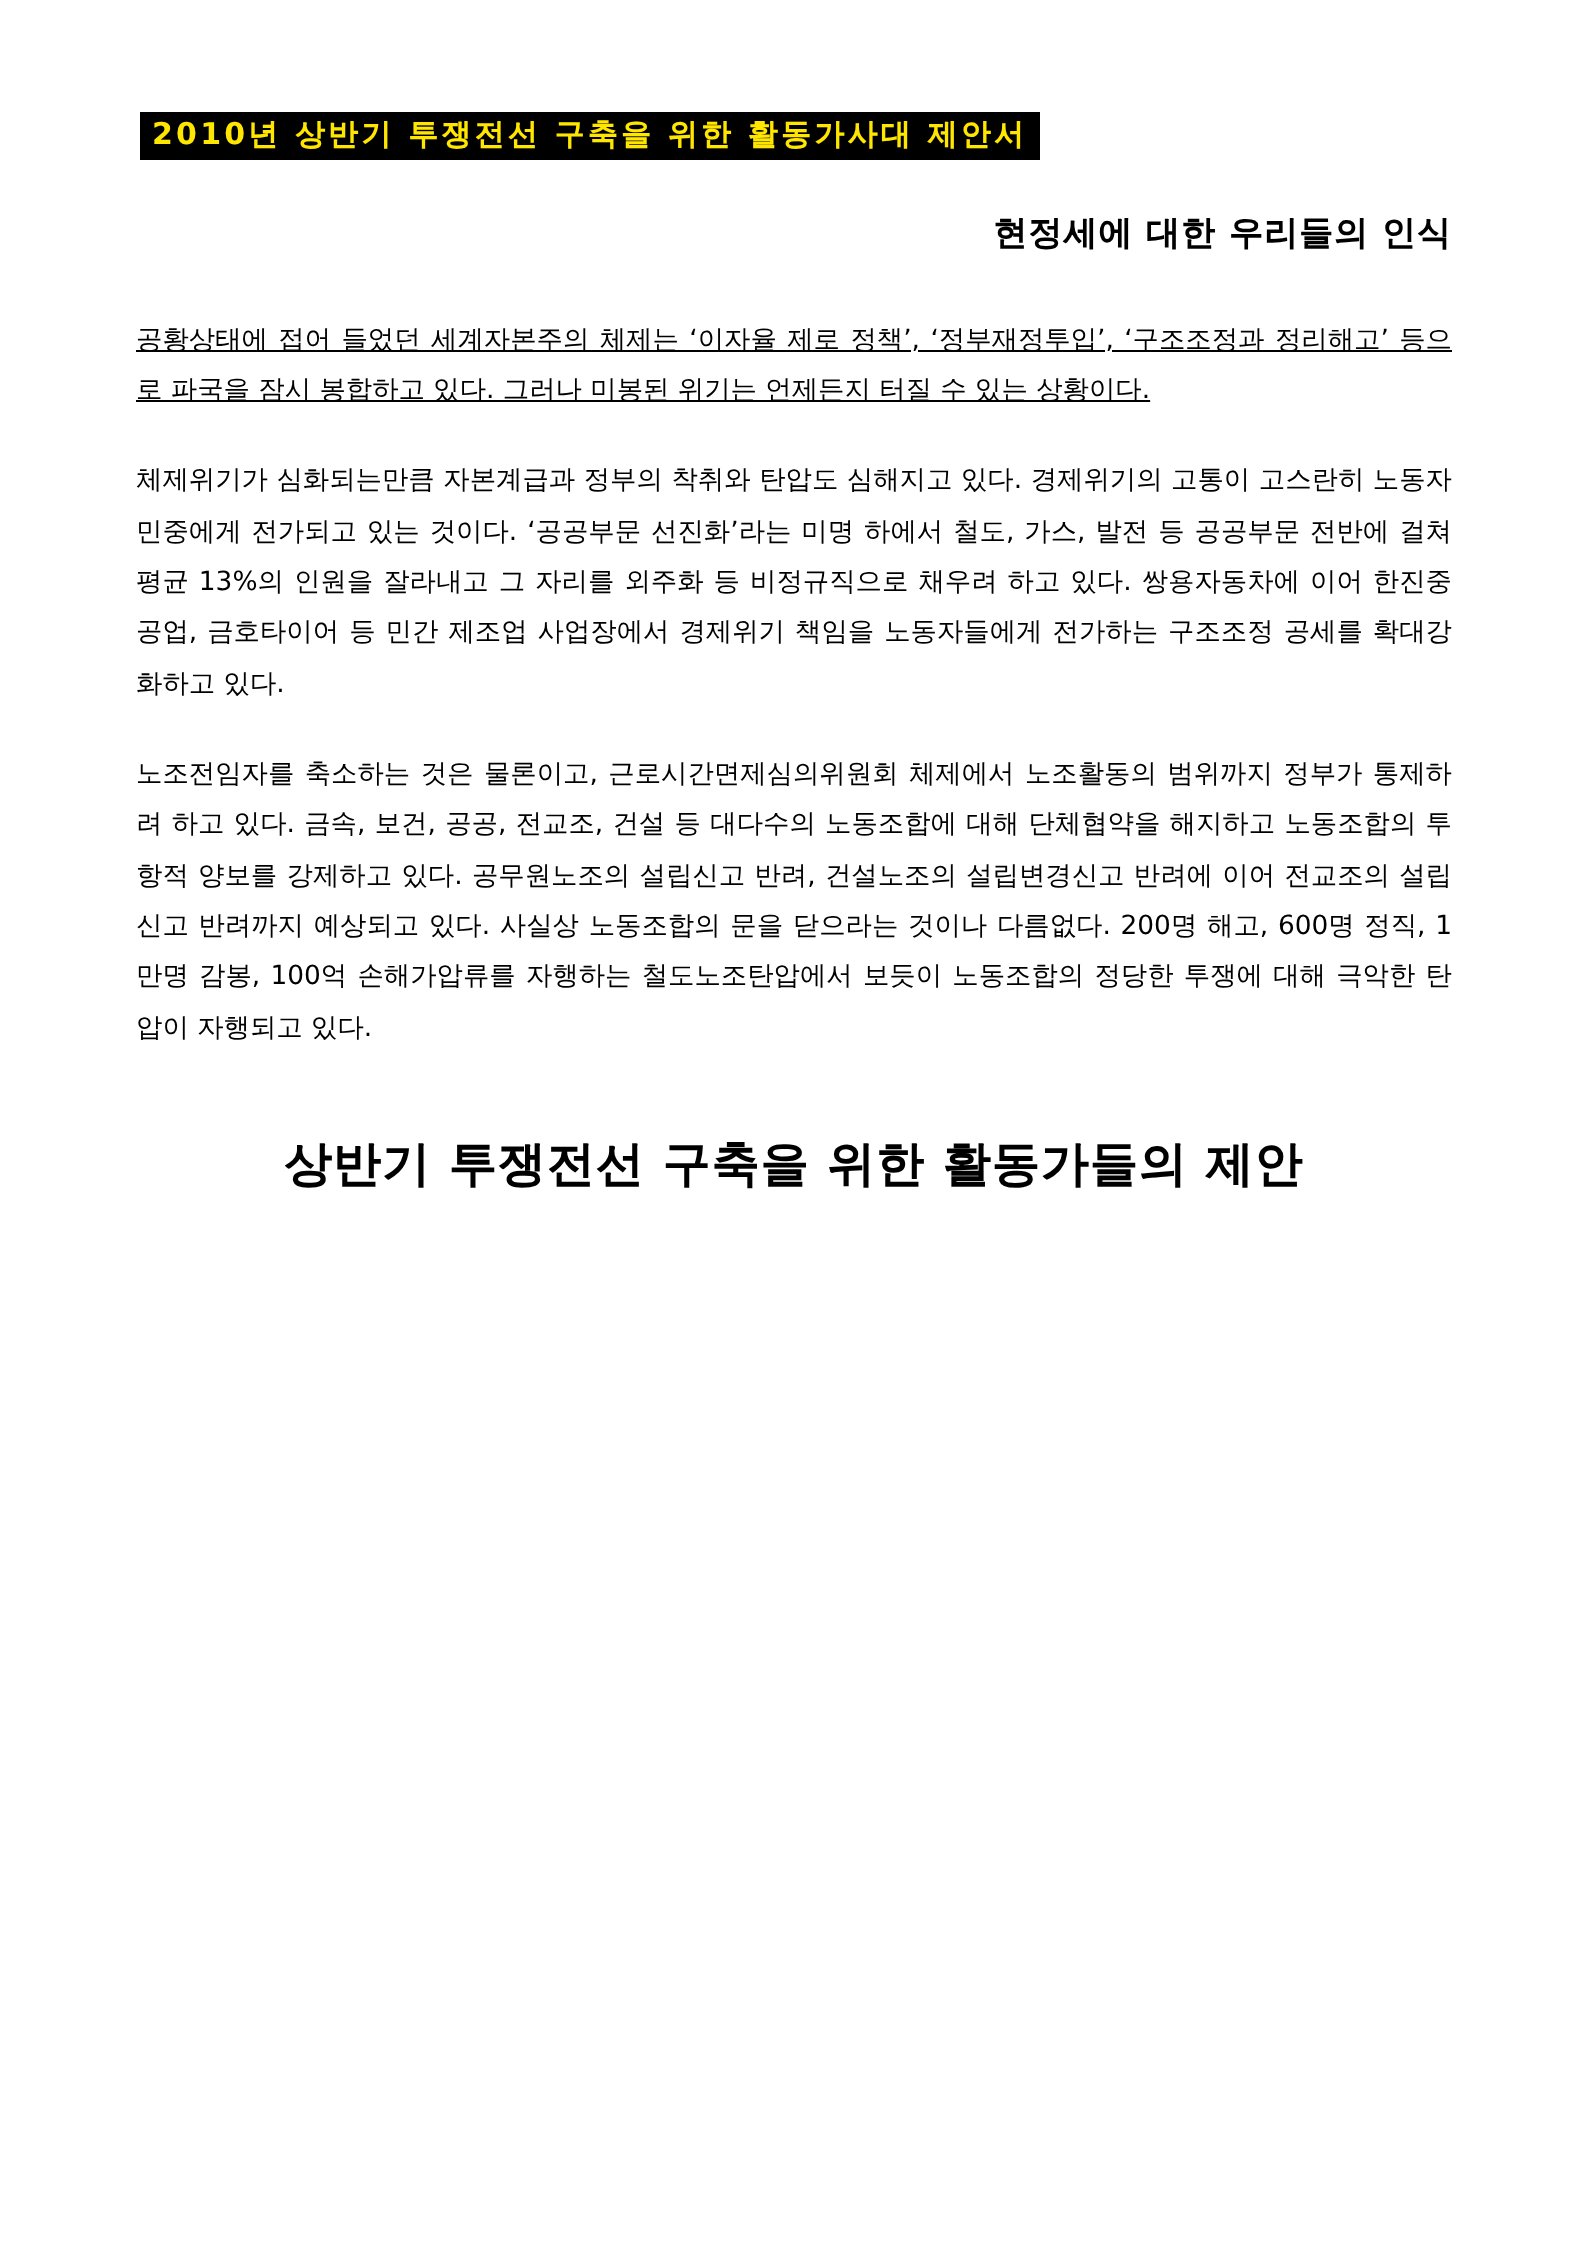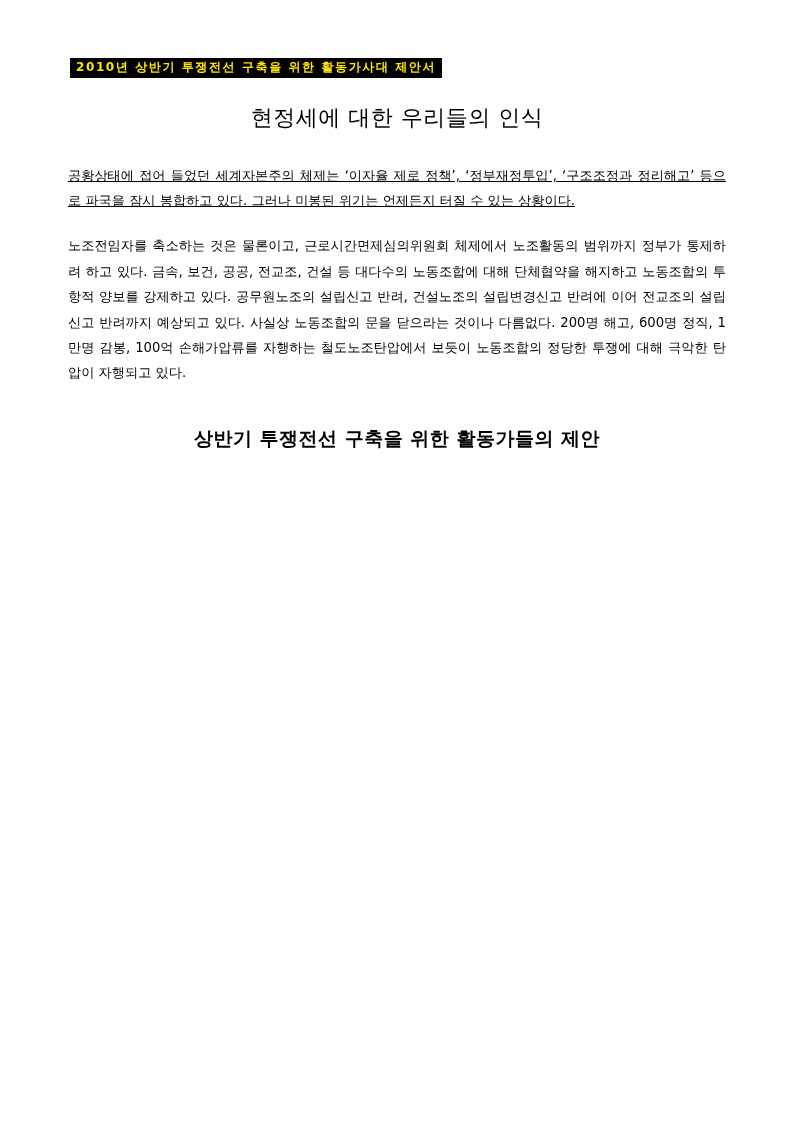--- a/index.html
+++ b/index.html
@@ -18,38 +18,38 @@
   .page {
     box-sizing: border-box;
     width: 794px;
     min-height: 1123px;
     padding: 56px 68px 40px 68px;
   }
   .ribbon {
     display: inline-block;
     background: #000000;
     color: #ffe600;
-    font-size: 12px;
+    font-size: 15px;
     font-weight: bold;
     letter-spacing: 1.6px;
     padding: 3px 6px 4px 6px;
     line-height: 1.1;
     white-space: nowrap;
     margin: 0 0 2px 2px;
   }
   h1.doc-title {
-    font-size: 22px;
-    font-weight: normal;
-    text-align: center;
+    font-size: 17px;
+    font-weight: bold;
+    text-align: right;
     margin: 24px 0 0 0;
     letter-spacing: 0.5px;
     line-height: 1.3;
   }
   h2.section-title {
-    font-size: 19px;
+    font-size: 24px;
     font-weight: bold;
     text-align: center;
     margin: 40px 0 0 0;
     letter-spacing: 0.5px;
     line-height: 1.3;
   }
   p.body-para {
     font-size: 13.2px;
     line-height: 1.92;
     text-align: justify;
@@ -65,18 +65,19 @@
 </head>
 <body>
 
 <div class="page">
 
   <div class="ribbon">2010년 상반기 투쟁전선 구축을 위한 활동가사대 제안서</div>
 
   <h1 class="doc-title">현정세에 대한 우리들의 인식</h1>
 
   <p class="body-para first-after-title">공황상태에 접어 들었던 세계자본주의 체제는 ‘이자율 제로 정책’, ‘정부재정투입’, ‘구조조정과 정리해고’ 등으로 파국을 잠시 봉합하고 있다. 그러나 미봉된 위기는 언제든지 터질 수 있는 상황이다.</p>
+  <p class="body-para">체제위기가 심화되는만큼 자본계급과 정부의 착취와 탄압도 심해지고 있다. 경제위기의 고통이 고스란히 노동자민중에게 전가되고 있는 것이다. ‘공공부문 선진화’라는 미명 하에서 철도, 가스, 발전 등 공공부문 전반에 걸쳐 평균 13%의 인원을 잘라내고 그 자리를 외주화 등 비정규직으로 채우려 하고 있다. 쌍용자동차에 이어 한진중공업, 금호타이어 등 민간 제조업 사업장에서 경제위기 책임을 노동자들에게 전가하는 구조조정 공세를 확대강화하고 있다.</p>
   <p class="body-para">노조전임자를 축소하는 것은 물론이고, 근로시간면제심의위원회 체제에서 노조활동의 범위까지 정부가 통제하려 하고 있다. 금속, 보건, 공공, 전교조, 건설 등 대다수의 노동조합에 대해 단체협약을 해지하고 노동조합의 투항적 양보를 강제하고 있다. 공무원노조의 설립신고 반려, 건설노조의 설립변경신고 반려에 이어 전교조의 설립신고 반려까지 예상되고 있다. 사실상 노동조합의 문을 닫으라는 것이나 다름없다. 200명 해고, 600명 정직, 1만명 감봉, 100억 손해가압류를 자행하는 철도노조탄압에서 보듯이 노동조합의 정당한 투쟁에 대해 극악한 탄압이 자행되고 있다.</p>
 
   <h2 class="section-title">상반기 투쟁전선 구축을 위한 활동가들의 제안</h2>
 
 
 </div>
 
 </body></html>

